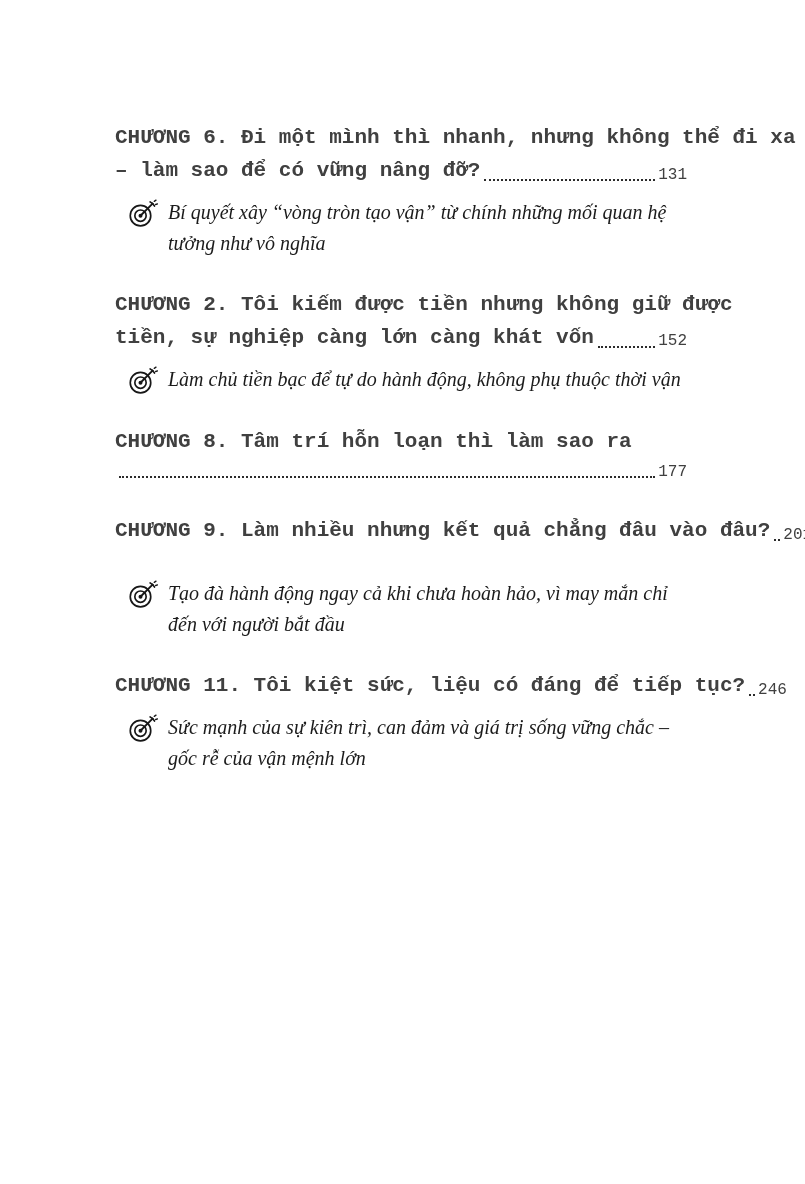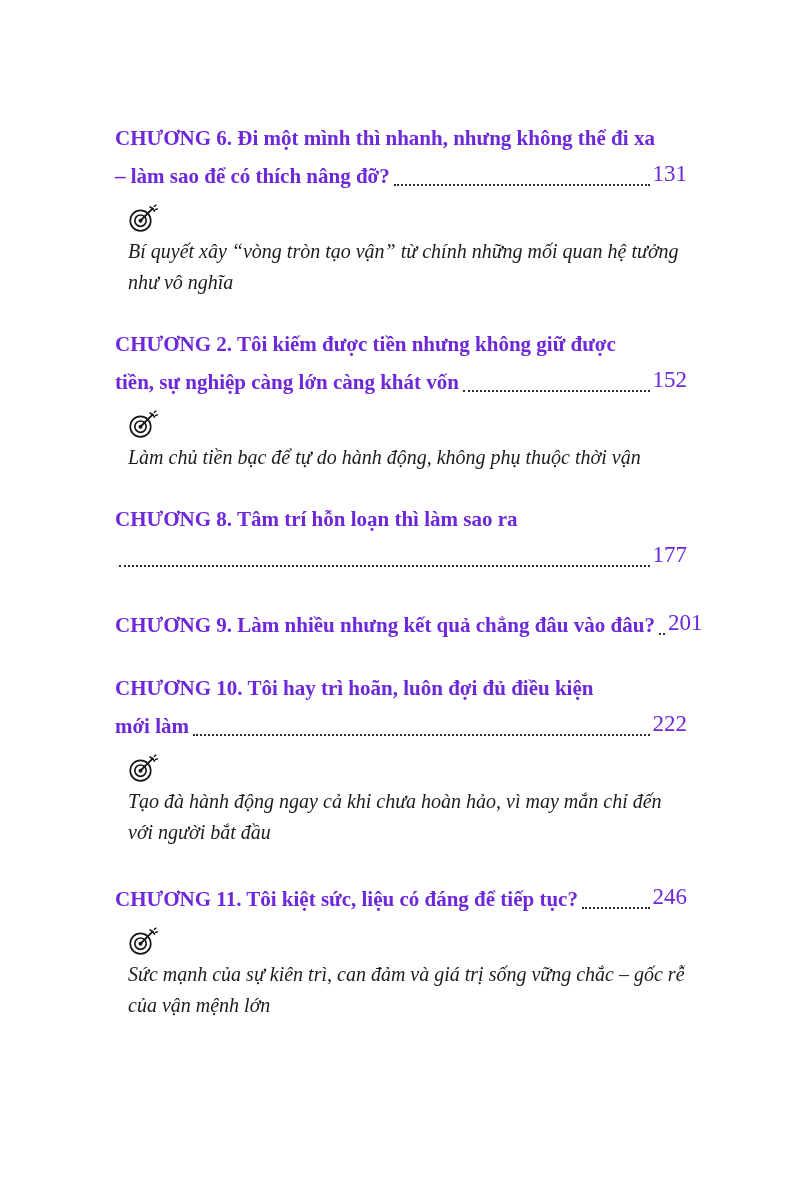--- a/index.html
+++ b/index.html
@@ -15,44 +15,44 @@
     font-family: "Liberation Serif", "DejaVu Serif", serif;
     overflow: hidden;
   }
   .toc-list { width: 100%; }
   .entry { margin-bottom: 30px; }
   .chapter-title {
     margin: 0;
     font-size: 21px;
     font-weight: bold;
     line-height: 1.57;
-    color: #6d28d9;
+    color: #404040;
+    font-family: Liberation Mono, monospace;
   }
   .title-line { display: block; }
   .title-line.last { display: flex; align-items: flex-end; }
   .title-text { white-space: nowrap; }
   .leader {
     flex: 1 1 auto;
     min-width: 6px;
     border-bottom: 2.2px dotted #2b2b2b;
     margin: 0 3px 7px 4px;
     height: 0;
   }
   .page-num {
     font-weight: normal;
-    font-size: 23px;
+    font-size: 16px;
     line-height: 1.65;
     white-space: nowrap;
     text-align: right;
   }
   .subtitle-row {
     display: flex;
     align-items: flex-start;
     margin: 9px 0 0 13px;
-    flex-direction: column;
   }
   .icon-wrap {
     flex: 0 0 32px;
     width: 32px;
     margin-right: 8px;
     margin-top: 2px;
   }
   .icon-wrap svg { display: block; }
   .subtitle {
     font-style: italic;
@@ -63,21 +63,21 @@
 </style>
 </head>
 <body>
 
 <div class="book-page">
   <div class="toc-list">
   <section class="entry">
     <h2 class="chapter-title">
           <div class="title-line"><span class="title-text">CHƯƠNG 6. Đi một mình thì nhanh, nhưng không thể đi xa</span></div>
           <div class="title-line last">
-            <span class="title-text">– làm sao để có thích nâng đỡ?</span>
+            <span class="title-text">– làm sao để có vững nâng đỡ?</span>
             <span class="leader"></span>
             <span class="page-num">131</span>
           </div>
         </h2>
     <div class="subtitle-row">
       <span class="icon-wrap">
         <svg width="30" height="30" viewBox="0 0 36 34" fill="none" xmlns="http://www.w3.org/2000/svg">
           <circle cx="15" cy="19" r="12.3" stroke="#171717" stroke-width="2" fill="none"></circle>
           <circle cx="15" cy="19" r="6.8" stroke="#171717" stroke-width="2" fill="none"></circle>
           <circle cx="15" cy="19" r="2.4" fill="#171717"></circle>
@@ -132,28 +132,20 @@
     <h2 class="chapter-title">
           <div class="title-line last">
             <span class="title-text">CHƯƠNG 9. Làm nhiều nhưng kết quả chẳng đâu vào đâu?</span>
             <span class="leader"></span>
             <span class="page-num">201</span>
           </div>
         </h2>
   </section>
 
   <section class="entry">
-    <h2 class="chapter-title">
-          <div class="title-line"><span class="title-text">CHƯƠNG 10. Tôi hay trì hoãn, luôn đợi đủ điều kiện</span></div>
-          <div class="title-line last">
-            <span class="title-text">mới làm</span>
-            <span class="leader"></span>
-            <span class="page-num">222</span>
-          </div>
-        </h2>
     <div class="subtitle-row">
       <span class="icon-wrap">
         <svg width="30" height="30" viewBox="0 0 36 34" fill="none" xmlns="http://www.w3.org/2000/svg">
           <circle cx="15" cy="19" r="12.3" stroke="#171717" stroke-width="2" fill="none"></circle>
           <circle cx="15" cy="19" r="6.8" stroke="#171717" stroke-width="2" fill="none"></circle>
           <circle cx="15" cy="19" r="2.4" fill="#171717"></circle>
           <line x1="15.5" y1="18.5" x2="29.5" y2="4.5" stroke="#171717" stroke-width="2.2" stroke-linecap="round"></line>
           <line x1="26.5" y1="2.5" x2="29.5" y2="4.5" stroke="#171717" stroke-width="2" stroke-linecap="round"></line>
           <line x1="29.5" y1="4.5" x2="31.8" y2="7.4" stroke="#171717" stroke-width="2" stroke-linecap="round"></line>
           <line x1="31.5" y1="1.8" x2="33.6" y2="0.4" stroke="#171717" stroke-width="1.6" stroke-linecap="round"></line>

